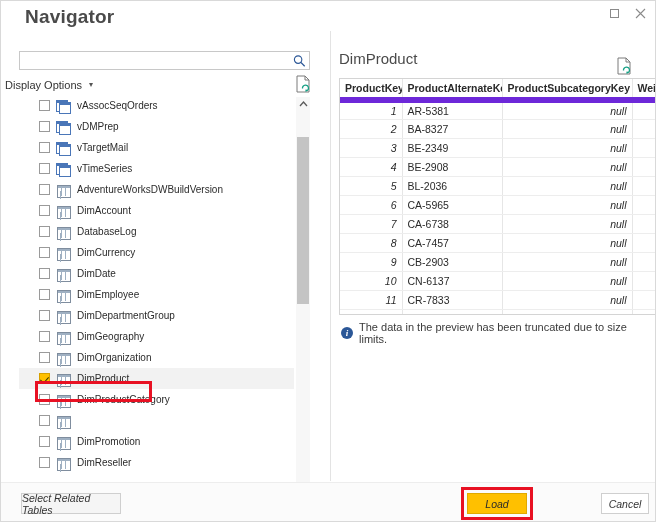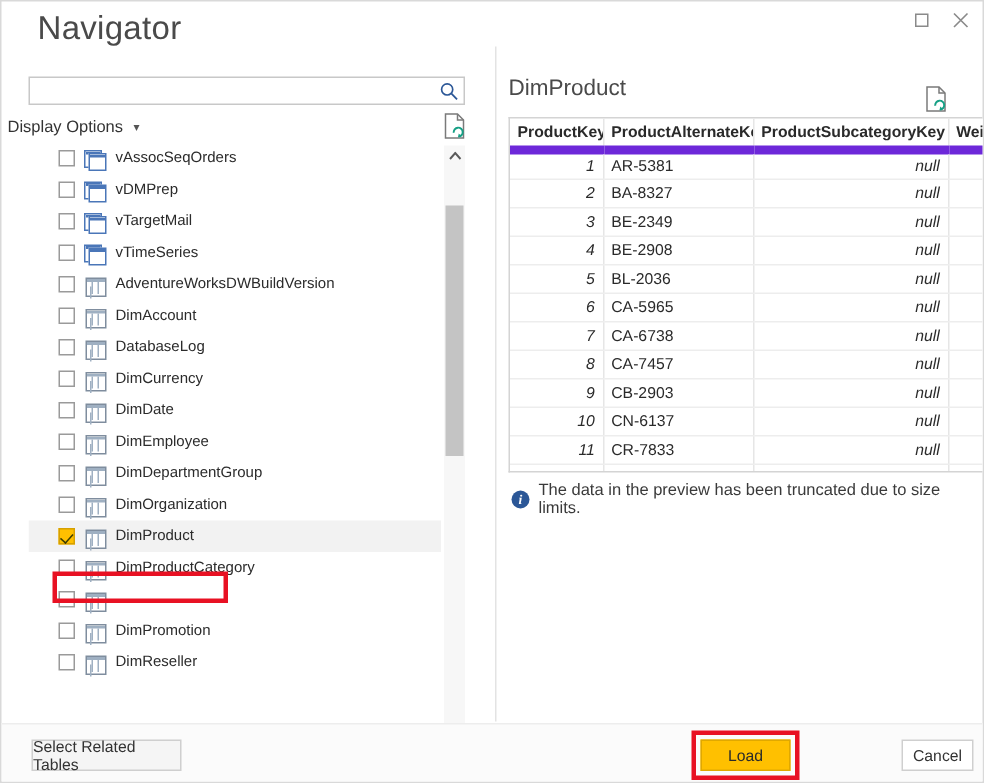--- a/index.html
+++ b/index.html
@@ -17,21 +17,21 @@
     border: 1px solid #d9d9d9;
     overflow: hidden;
   }
 
   
   #titlebar {
     position: absolute; left: 0; top: 0; width: 656px; height: 30px;
   }
   #win-title {
     position: absolute; left: 24px; top: 5px;
-    font-size: 22px; color: #4a4a4a; font-weight: 400;
+    font-size: 19px; color: #4a4a4a; font-weight: 700;
     letter-spacing: .2px;
   }
   .win-btn {
     position: absolute; top: 0; width: 28px; height: 24px;
     display: flex; align-items: center; justify-content: center;
     color: #888; font-size: 12px; cursor: default;
   }
   #btn-max { right: 29px; }
   #btn-close { right: 3px; }
   .sq { width: 9px; height: 9px; border: 1px solid #8a8a8a; }
@@ -203,21 +203,21 @@
 
   
   #footer {
     position: absolute; left: 0; top: 481px; width: 656px; height: 41px;
     background: #fbfbfb; border-top: 1px solid #ededed;
   }
   .btn {
     position: absolute; height: 21px; font-size: 10.5px; color: #333;
     border: 1px solid #cfcfcf; background: #f5f5f5;
     display: flex; align-items: center; justify-content: center;
-    cursor: default; font-family: "Liberation Sans", sans-serif;
+    cursor: default; font-family: "Liberation Sans", sans-serif; font-style: italic;
   }
   #btn-related { left: 20px; top: 10px; width: 100px; }
   #btn-load {
     right: 130px; top: 10px; width: 60px;
     background: #ffc000; border-color: #e0a800; color: #2a2a2a;
   }
   #btn-transform { right: 56px; top: 10px; width: 68px; background: #fff; margin-top: 28px; }
   #btn-cancel { right: 8px; top: 10px; width: 48px; background: #fff; }
   #anno-load {
     position: absolute; right: 124px; top: 4px; width: 72px; height: 33px;
@@ -310,20 +310,25 @@
           </div>
           <div class="tree-row">
             <div class="cb"></div>
             <div class="ic table"></div>
             <div class="tlabel">DimEmployee</div>
           </div>
           <div class="tree-row">
             <div class="cb"></div>
             <div class="ic table"></div>
             <div class="tlabel">DimDepartmentGroup</div>
+          </div>
+          <div class="tree-row">
+            <div class="cb"></div>
+            <div class="ic table"></div>
+            <div class="tlabel">DimGeography</div>
           </div>
           <div class="tree-row">
             <div class="cb"></div>
             <div class="ic table"></div>
             <div class="tlabel">DimOrganization</div>
           </div>
           <div class="tree-row sel">
             <div class="cb checked"></div>
             <div class="ic table"></div>
             <div class="tlabel">DimProduct</div>

